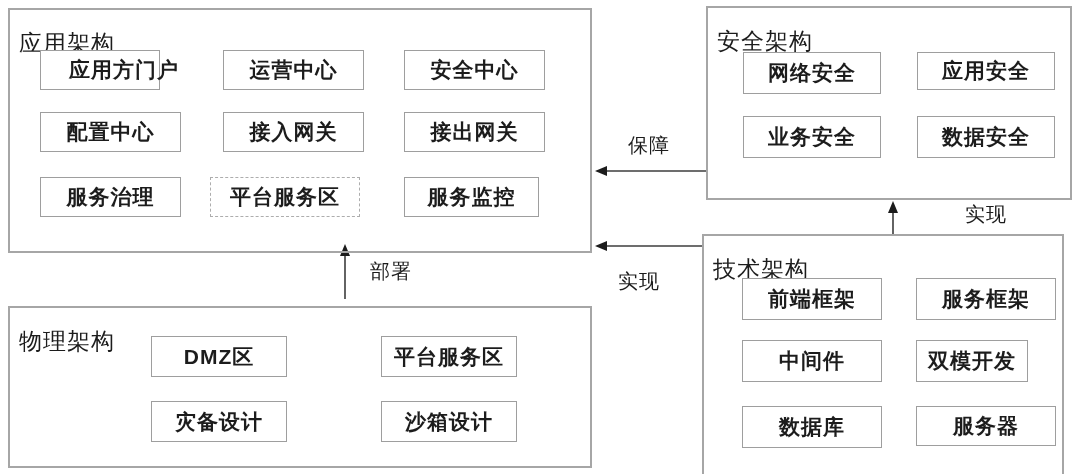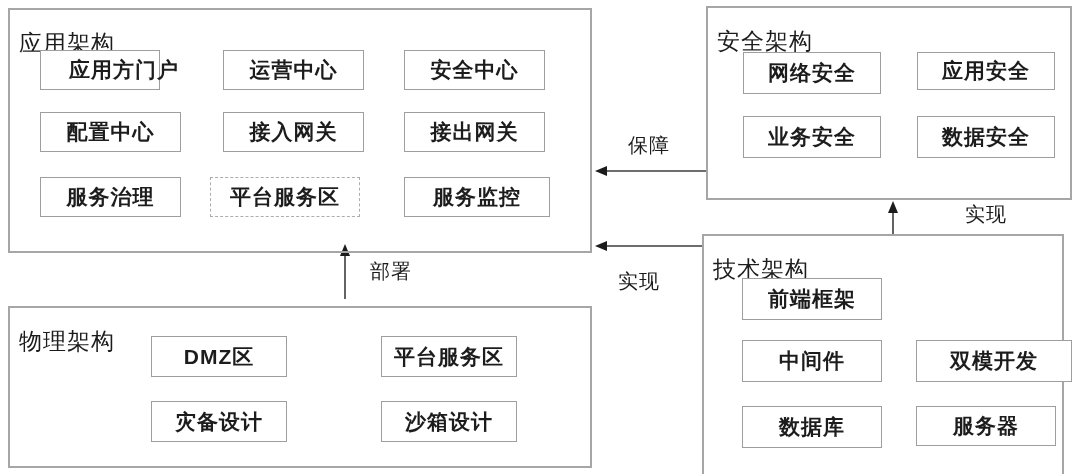--- a/index.html
+++ b/index.html
@@ -57,36 +57,37 @@
     <div class="group-title">应用架构</div>
   </div>
   <div class="node" style="left:40px; top:50px; width:120px; height:40px;padding-left:48px;">应用方门户</div>
   <div class="node" style="left:223px; top:50px; width:141px; height:40px;">运营中心</div>
   <div class="node" style="left:404px; top:50px; width:141px; height:40px;">安全中心</div>
   <div class="node" style="left:40px; top:112px; width:141px; height:40px;">配置中心</div>
   <div class="node" style="left:223px; top:112px; width:141px; height:40px;">接入网关</div>
   <div class="node" style="left:404px; top:112px; width:141px; height:40px;">接出网关</div>
   <div class="node" style="left:40px; top:177px; width:141px; height:40px;">服务治理</div>
   <div class="node dashed" style="left:210px; top:177px; width:150px; height:40px;">平台服务区</div>
-  <div class="node" style="left:404px; top:177px; width:146px; height:40px;">服务监控</div>
+  <div class="node" style="left:404px; top:177px; width:135px; height:40px;">服务监控</div>
 
   <div class="group" style="left:706px; top:6px; width:366px; height:194px;">
     <div class="group-title">安全架构</div>
   </div>
   <div class="node" style="left:743px; top:52px; width:138px; height:42px;">网络安全</div>
   <div class="node" style="left:917px; top:52px; width:138px; height:38px;">应用安全</div>
   <div class="node" style="left:743px; top:116px; width:138px; height:42px;">业务安全</div>
   <div class="node" style="left:917px; top:116px; width:138px; height:42px;">数据安全</div>
 
   <div class="group" style="left:702px; top:234px; width:362px; height:269px;">
     <div class="group-title">技术架构</div>
   </div>
   <div class="node" style="left:742px; top:278px; width:140px; height:42px;">前端框架</div>
+  <div class="node" style="left:916px; top:278px; width:140px; height:42px;">服务框架</div>
   <div class="node" style="left:742px; top:340px; width:140px; height:42px;">中间件</div>
-  <div class="node" style="left:916px; top:340px; width:156px; height:42px;">双模开发</div>
+  <div class="node" style="left:916px; top:340px; width:112px; height:42px;">双模开发</div>
   <div class="node" style="left:742px; top:406px; width:140px; height:42px;">数据库</div>
   <div class="node" style="left:916px; top:406px; width:140px; height:40px;">服务器</div>
 
   <div class="group" style="left:8px; top:306px; width:584px; height:162px;">
     <div class="group-title">物理架构</div>
   </div>
   <div class="node" style="left:151px; top:336px; width:136px; height:41px;">DMZ区</div>
   <div class="node" style="left:381px; top:336px; width:136px; height:41px;">平台服务区</div>
   <div class="node" style="left:151px; top:401px; width:136px; height:41px;">灾备设计</div>
   <div class="node" style="left:381px; top:401px; width:136px; height:41px;">沙箱设计</div>

